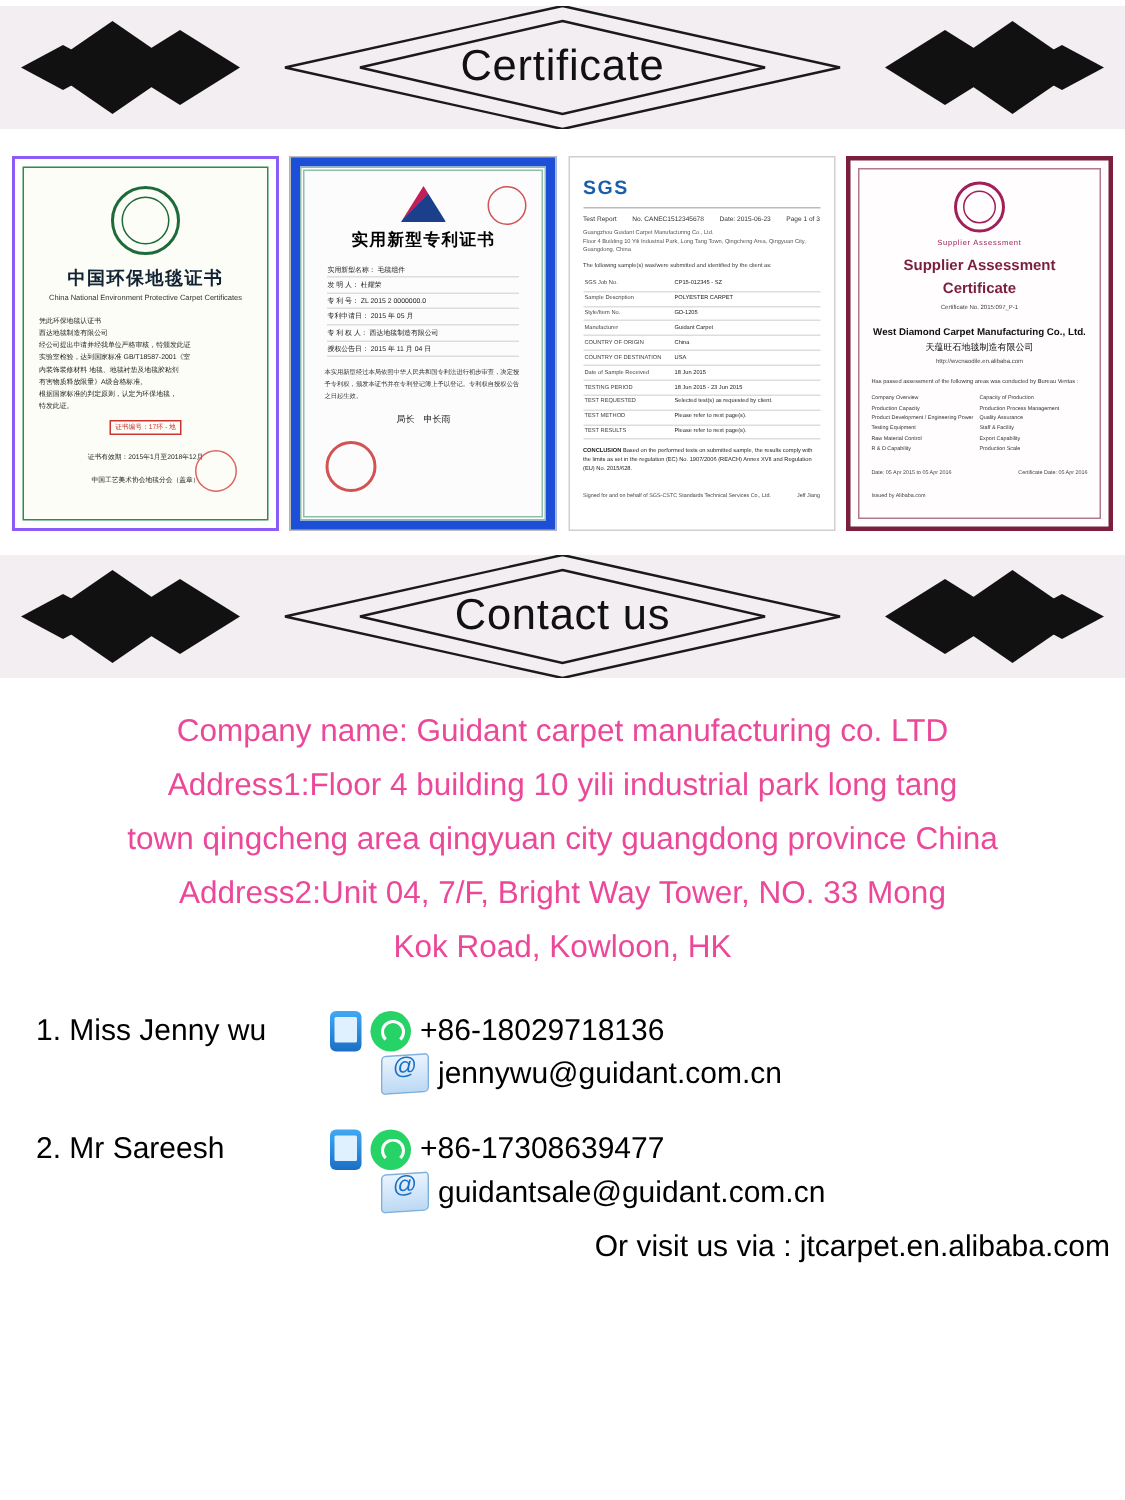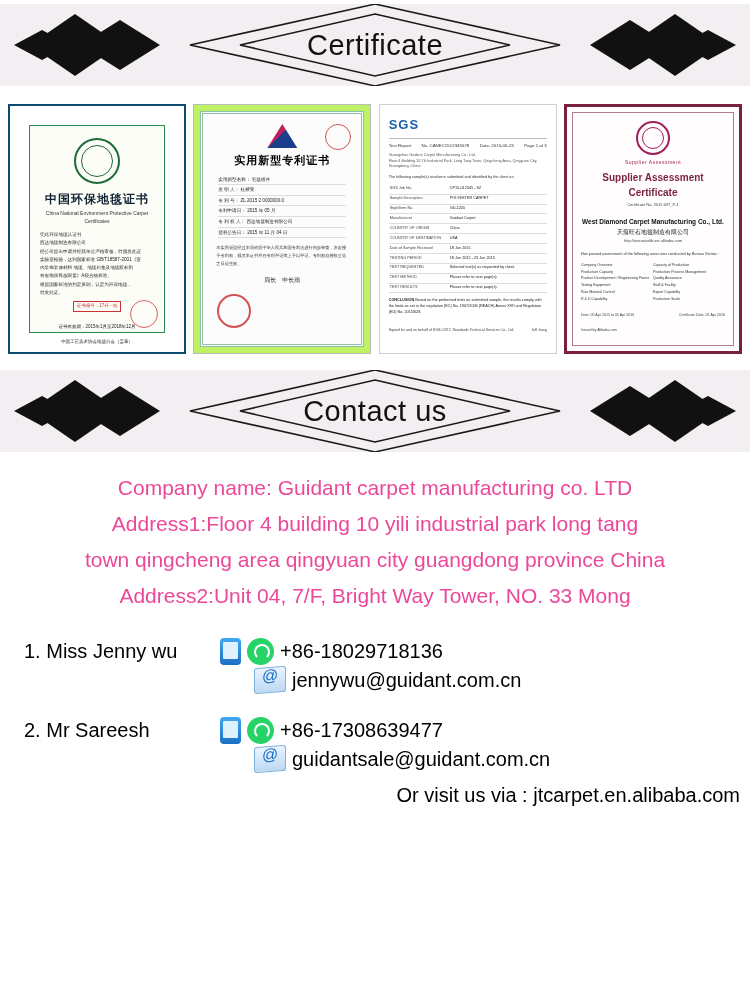--- a/index.html
+++ b/index.html
@@ -58,22 +58,22 @@
     background: #fff;
     box-sizing: border-box;
     position: relative;
     overflow: hidden;
     font-size: 4px;
     line-height: 1.5;
   }
 
   
   .cert1 {
-    border: 2px solid #0c4a6e;
-    padding: 19px;
+    border: 2px solid #8b5cf6;
+    padding: 5px;
   }
   .cert1 .inner {
     border: 1px solid #2e8b50;
     height: 100%;
     box-sizing: border-box;
     padding: 8px 10px;
     background: #fdfdf7;
     text-align: center;
   }
   .cert1 .seal {
@@ -126,21 +126,21 @@
     border: 1.5px solid #cc3333;
     border-radius: 50%;
     position: absolute;
     right: 26px; bottom: 24px;
     opacity: .75;
   }
 
   
   .cert2 {
     border: 1px solid #bbb;
-    background: #bef264;
+    background: #1d4ed8;
     padding: 6px;
   }
   .cert2 .inner {
     border: 3px double #8fbfa8;
     height: 100%;
     box-sizing: border-box;
     padding: 8px 9px;
     text-align: center;
     position: relative;
     background: #fdfcfd;
@@ -591,20 +591,21 @@
       <rect x="0" y="86" width="750" height="4" fill="#fff"></rect>
     </svg>
     <div class="title">Contact us</div>
   </div>
 
   <div class="contact">
     <div class="c-line">Company name: Guidant carpet manufacturing co. LTD</div>
     <div class="c-line">Address1:Floor 4 building 10 yili industrial park long tang</div>
     <div class="c-line">town qingcheng area qingyuan city guangdong province China</div>
     <div class="c-line">Address2:Unit 04, 7/F, Bright Way Tower, NO. 33 Mong</div>
+    <div class="c-line">Kok Road, Kowloon, HK</div>
 
     <div class="person-row">
       <span class="person-name">1. Miss Jenny wu</span>
       <span class="icon-phone"></span>
       <span class="icon-wa"></span>
       <span>+86-18029718136</span>
     </div>
     <div class="mail-row">
       <span class="icon-mail"></span>
       <span>jennywu@guidant.com.cn</span>

